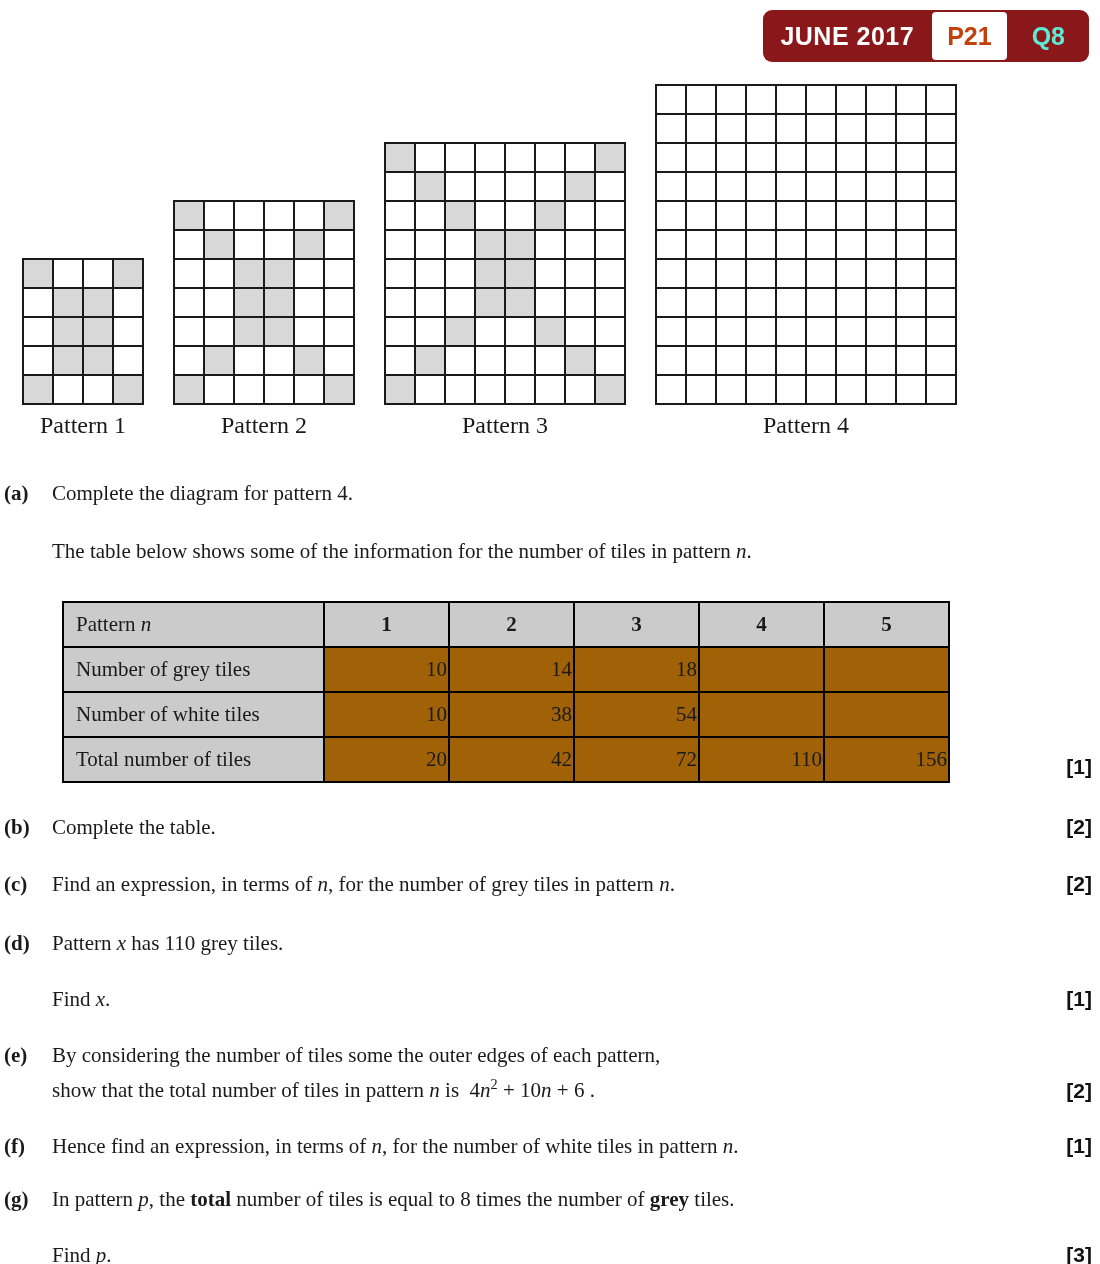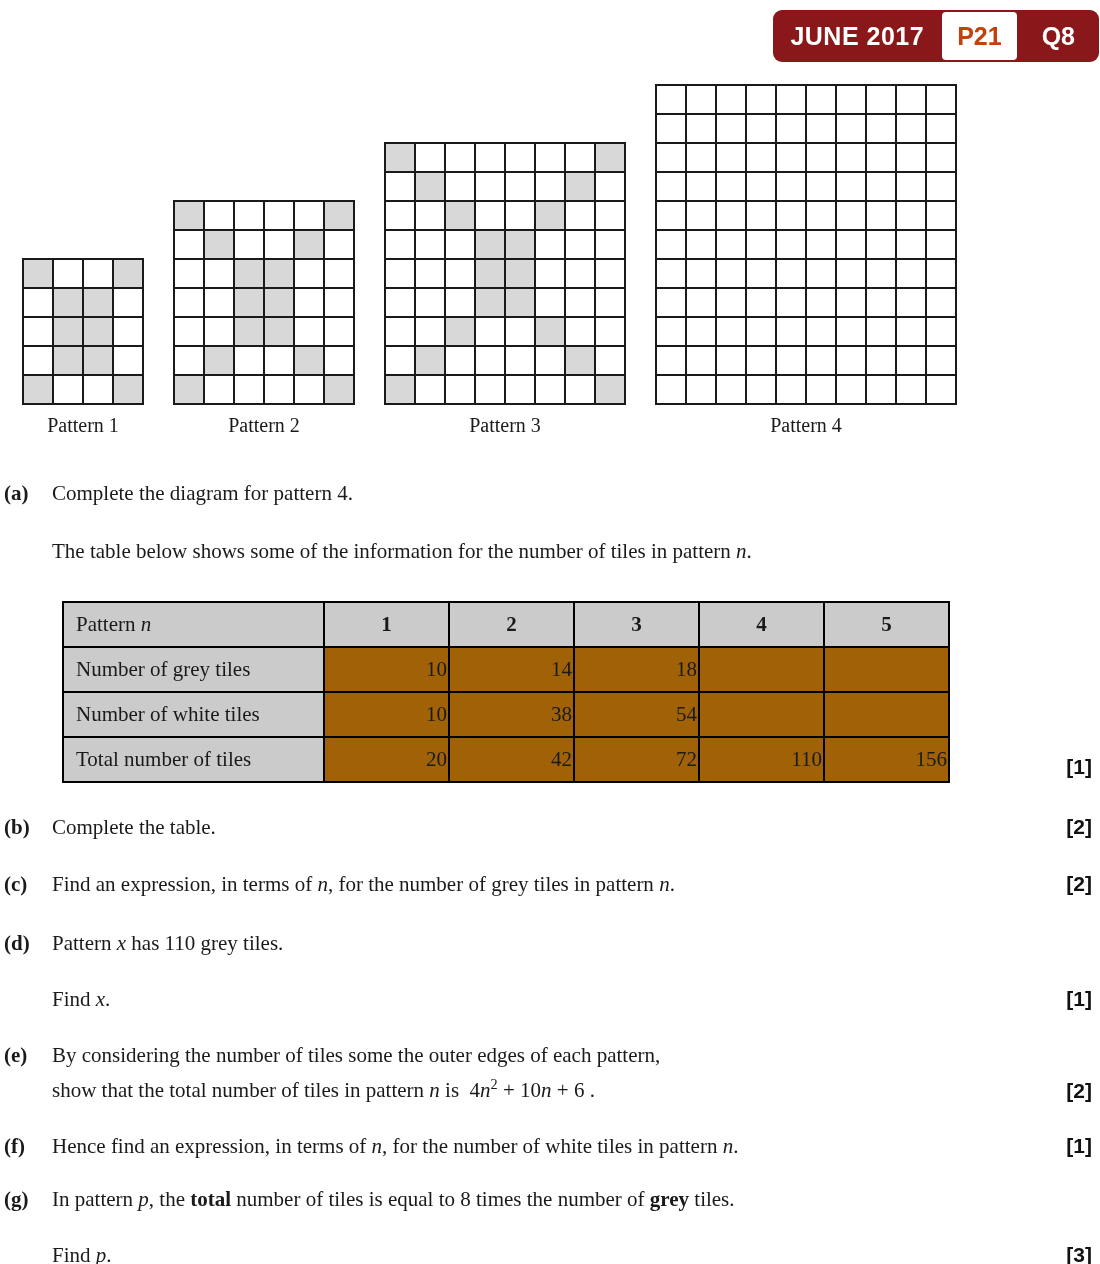--- a/index.html
+++ b/index.html
@@ -6,47 +6,47 @@
   .page{
     position:relative;
     width:1100px;height:1264px;
     background:#ffffff;
     font-family:"Liberation Serif","DejaVu Serif",serif;
     color:#1a1a1a;
     overflow:hidden;
   }
   
   .badge{
-    position:absolute;top:10px;right:1px;height:52px;
+    position:absolute;top:10px;right:11px;height:52px;
     background:#8a1719;border-radius:9px;
     display:flex;align-items:center;
     font-family:"Liberation Sans","DejaVu Sans",sans-serif;
     font-weight:bold;font-size:25px;
   }
   .badge-session{color:#ffffff;padding:0 17px;letter-spacing:.5px;}
   .badge-paper{
     background:#ffffff;color:#c2410c;height:48px;border-radius:4px;
     display:flex;align-items:center;padding:0 15px;margin:0 1px;
   }
-  .badge-q{color:#ffffff;padding:0 24px;}
+  .badge-q{color:#5eead4;padding:0 24px;}
   
   .patterns-row{
     display:flex;align-items:flex-end;
     margin:84px 0 0 22px;
   }
   .pattern-fig{display:flex;flex-direction:column;align-items:center;margin-right:29px;}
   .pattern-grid{
     display:grid;border:1px solid #1a1a1a;background:#ffffff;
   }
   .cell{
     width:30px;height:29px;border:1px solid #1a1a1a;box-sizing:border-box;
     background:#ffffff;
   }
   .cell.grey{background:#d8d8d8;}
-  .pattern-label{margin-top:7px;font-size:20px;line-height:27px;}
+  .pattern-label{margin-top:7px;font-size:24px;line-height:27px;}
   
   .qrow{
     display:flex;align-items:baseline;
     padding-right:8px;font-size:21px;line-height:28px;
   }
   .qletter{flex:0 0 48px;padding-left:4px;font-weight:bold;}
   .qbody{flex:0 1 auto;}
   .qmark{
     margin-left:auto;
     font-family:"Liberation Sans","DejaVu Sans",sans-serif;

